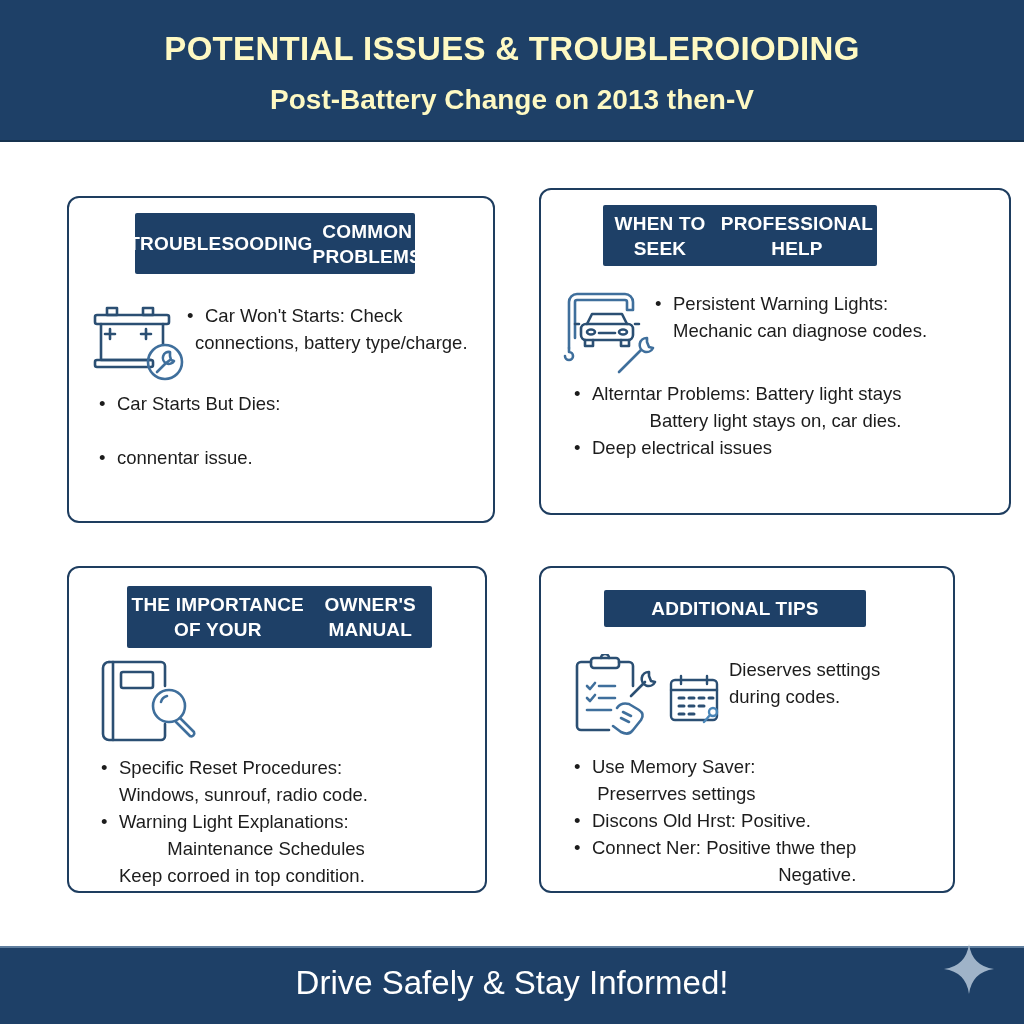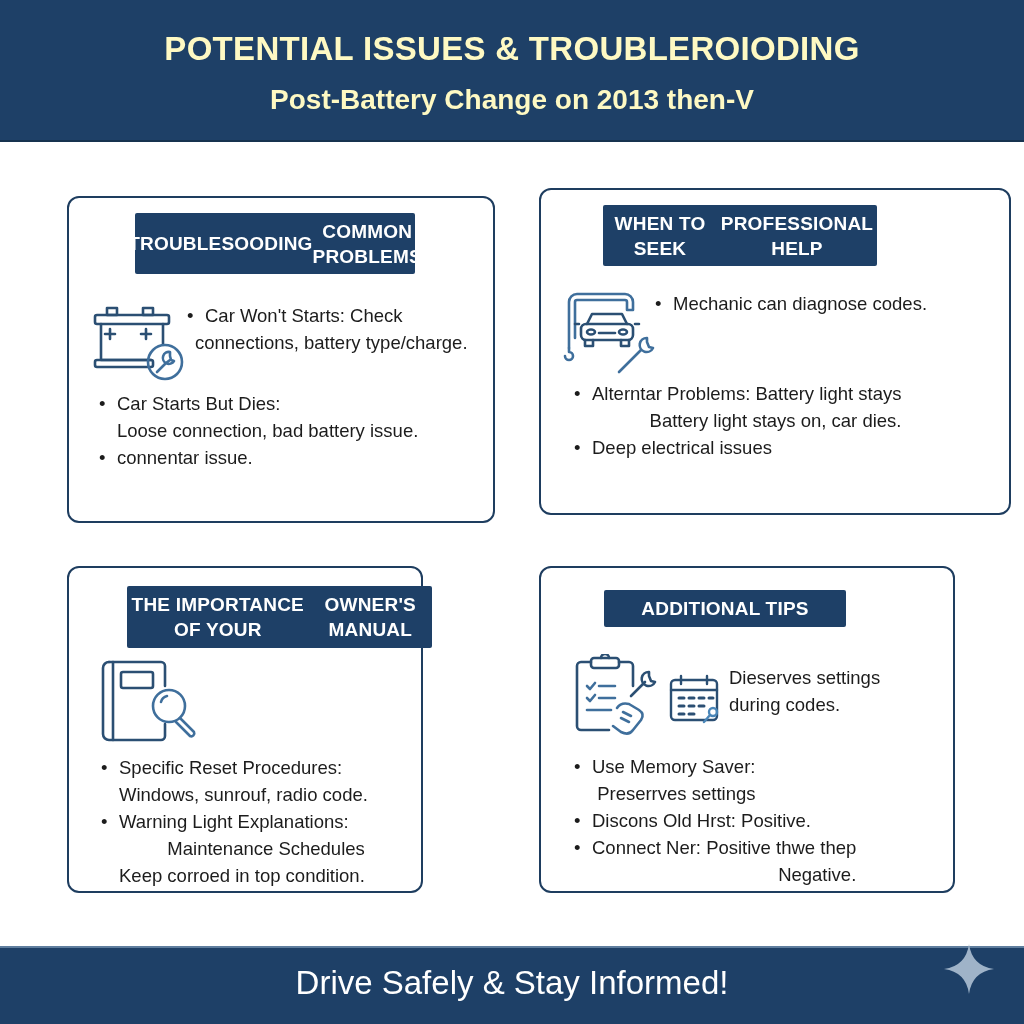--- a/index.html
+++ b/index.html
@@ -19,33 +19,33 @@
     position: absolute; left: 0; right: 0; top: 84px;
     font-size: 28px; font-weight: bold;
   }
 
   .card {
     position: absolute; background: #ffffff;
     border: 2.5px solid #1e3d5f; border-radius: 12px;
   }
   .card-a { left: 67px; top: 196px; width: 428px; height: 327px; }
   .card-b { left: 539px; top: 188px; width: 472px; height: 327px; }
-  .card-c { left: 67px; top: 566px; width: 356px; height: 327px; }
+  .card-c { left: 67px; top: 566px; width: 420px; height: 327px; }
   .card-d { left: 539px; top: 566px; width: 416px; height: 327px; }
 
   .badge {
     position: absolute; background: #1e4067; color: #ffffff;
     font-weight: bold; text-align: center; border-radius: 2px;
     font-size: 19px; line-height: 25px; letter-spacing: 0.2px;
     display: flex; justify-content: center; align-items: center;
   }
   .card-a .badge { left: 66px; top: 15px; width: 280px; height: 61px; }
   .card-b .badge { left: 62px; top: 15px; width: 274px; height: 61px; }
   .card-c .badge { left: 58px; top: 18px; width: 305px; height: 62px; }
-  .card-d .badge { left: 63px; top: 22px; width: 242px; height: 37px; }
+  .card-d .badge { left: 63px; top: 22px; width: 262px; height: 37px; }
 
   .icon { position: absolute; }
   .icon svg { display: block; }
 
   .txt { position: absolute; font-size: 18.5px; line-height: 27px; color: #1c1c1c; white-space: nowrap; }
   .bullet-row { position: relative; padding-left: 18px; }
   .bullet-row .dot { position: absolute; left: 0; top: 0; }
   .cont { padding-left: 18px; text-align: right; }
 
   .footer {
@@ -85,21 +85,20 @@
       <circle cx="74" cy="60" r="17" stroke="#3f6f9c"></circle>
       <path d="M66 70 L75 61 M79 50 a6 6 0 1 0 4 9 l-3 -1 -1 -4 z M75 61 l4 -3" stroke="#3f6f9c"></path>
     </svg>
   </div>
   <div class="txt" style="left:118px; top:104px;">
     <div class="bullet-row"><span class="dot">•</span><span>Car Won't Starts: Check</span></div>
     <div class="cont" style="padding-left:8px;">connections, battery type/charge.</div>
   </div>
   <div class="txt" style="left:30px; top:192px;">
     <div class="bullet-row"><span class="dot">•</span><span>Car Starts But Dies:</span></div>
-    <div class="cont">Loose connection, bad battery issue.</div>
   </div>
   <div class="txt" style="left:30px; top:246px;">
     <div class="bullet-row"><span class="dot">•</span></div>
     <div class="cont">connentar issue.</div>
   </div>
 </div>
 
 <div class="card card-b">
   <div class="badge">
     <span>WHEN TO SEEK</span>
@@ -113,21 +112,21 @@
       <rect x="20" y="36" width="52" height="16" rx="5"></rect>
       <path d="M24 52 v6 h8 v-6 M60 52 v6 h8 v-6"></path>
       <ellipse cx="30" cy="44" rx="4" ry="2.5"></ellipse>
       <ellipse cx="62" cy="44" rx="4" ry="2.5"></ellipse>
       <path d="M38 45 h16"></path>
       <path d="M18 36 h-4 M74 36 h4"></path>
       <path d="M58 84 L80 62 M86 50 a7 7 0 1 0 6 10 l-4 -1 -2 -5 z" stroke="#3f6f9c"></path>
     </svg>
   </div>
   <div class="txt" style="left:114px; top:100px;">
-    <div class="bullet-row"><span class="dot">•</span></div>
+    <div class="bullet-row"><span class="dot">•</span><span>Persistent Warning Lights:</span></div>
     <div class="cont">Mechanic can diagnose codes.</div>
   </div>
   <div class="txt" style="left:33px; top:190px;">
     <div class="bullet-row"><span class="dot">•</span><span>Alterntar Problems: Battery light stays</span></div>
     <div class="cont">Battery light stays on, car dies.</div>
   </div>
   <div class="txt" style="left:33px; top:244px;">
     <div class="bullet-row"><span class="dot">•</span></div>
     <div class="cont">Deep electrical issues</div>
   </div>
@@ -183,21 +182,21 @@
       <rect x="2" y="6" width="46" height="40" rx="4"></rect>
       <path d="M2 16 h46"></path>
       <path d="M12 2 v8 M38 2 v8"></path>
       <path d="M10 24 h5 M20 24 h5 M30 24 h5 M40 24 h4" stroke-width="3"></path>
       <path d="M10 32 h5 M20 32 h5 M30 32 h5" stroke-width="3"></path>
       <path d="M10 40 h5 M20 40 h5" stroke-width="3"></path>
       <circle cx="44" cy="38" r="4" stroke="#4a86b8"></circle>
       <path d="M41 41 l-6 7" stroke="#4a86b8"></path>
     </svg>
   </div>
-  <div class="txt" style="left:188px; top:96px;">
+  <div class="txt" style="left:188px; top:88px;">
     <div>Dieserves settings</div>
     <div>during codes.</div>
   </div>
   <div class="txt" style="left:33px; top:185px;">
     <div class="bullet-row"><span class="dot">•</span><span>Use Memory Saver:</span></div>
     <div class="cont">Preserrves settings</div>
   </div>
   <div class="txt" style="left:33px; top:239px;">
     <div class="bullet-row"><span class="dot">•</span><span>Discons Old Hrst: Positive.</span></div>
   </div>

